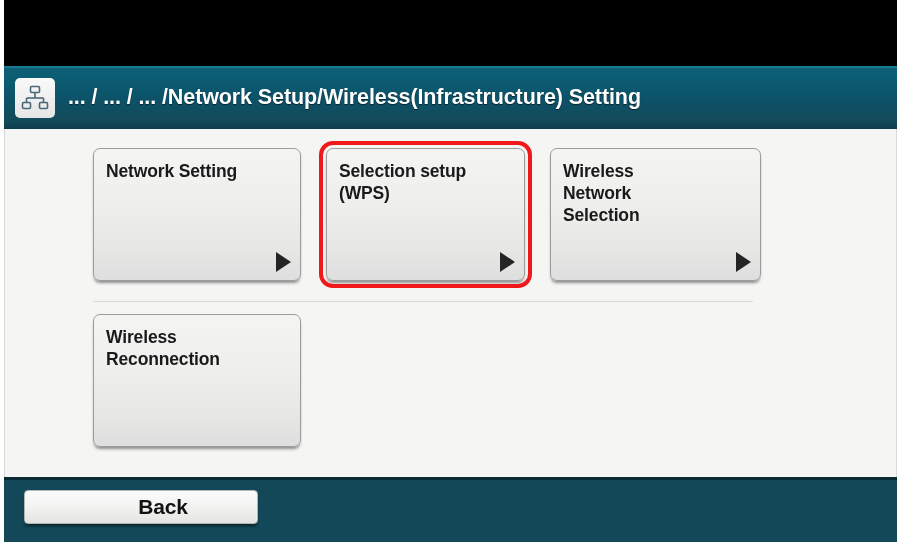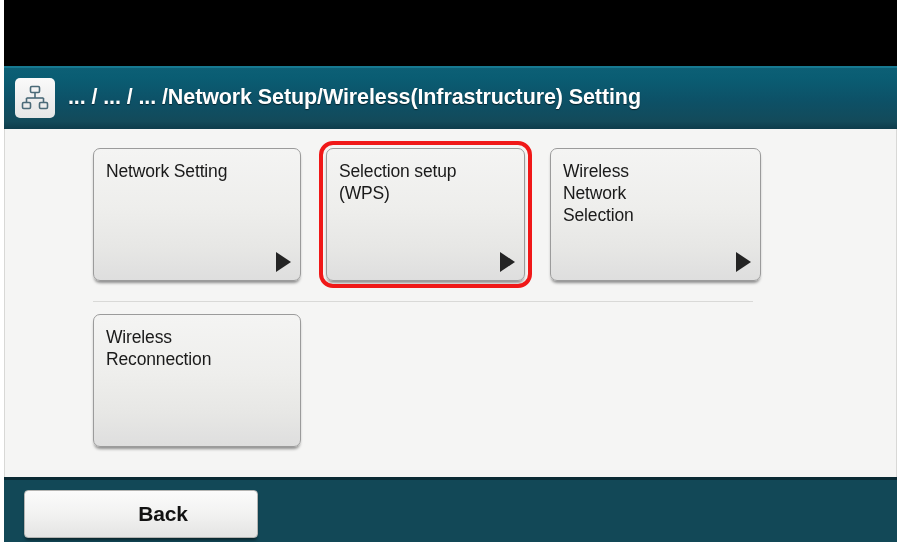--- a/index.html
+++ b/index.html
@@ -113,21 +113,21 @@
     border: 1px solid #9b9b9b;
     box-shadow: 0 3px 3px -1px rgba(0,0,0,.42);
     padding: 11px 10px 0 12px;
     cursor: pointer;
   }
   .tile.wide { width: 199px; }
   .tile.third { width: 211px; }
 
   .tile-label {
     font-size: 17.5px;
-    font-weight: normal;
+    font-weight: bold;
     color: #1a1a1a;
     line-height: 1.27;
     letter-spacing: -0.15px;
     white-space: pre-line;
     text-align: left;
   }
 
   
   .tile-arrow {
     position: absolute;
@@ -165,21 +165,21 @@
     height: 65px;
     background: #124857;
     border-top: 3px solid #0a2a34;
   }
 
   .back-button {
     position: absolute;
     left: 20px;
     top: 10px;
     width: 234px;
-    height: 48px;
+    height: 34px;
     border-radius: 4px;
     background: linear-gradient(to bottom,
                 #fbfbfb 0%,
                 #f2f2f1 50%,
                 #e4e4e3 100%);
     border: 1px solid #b4b4b2;
     box-shadow: 0 3px 3px -1px rgba(0,0,0,.5);
     display: flex;
     align-items: center;
     justify-content: center;

